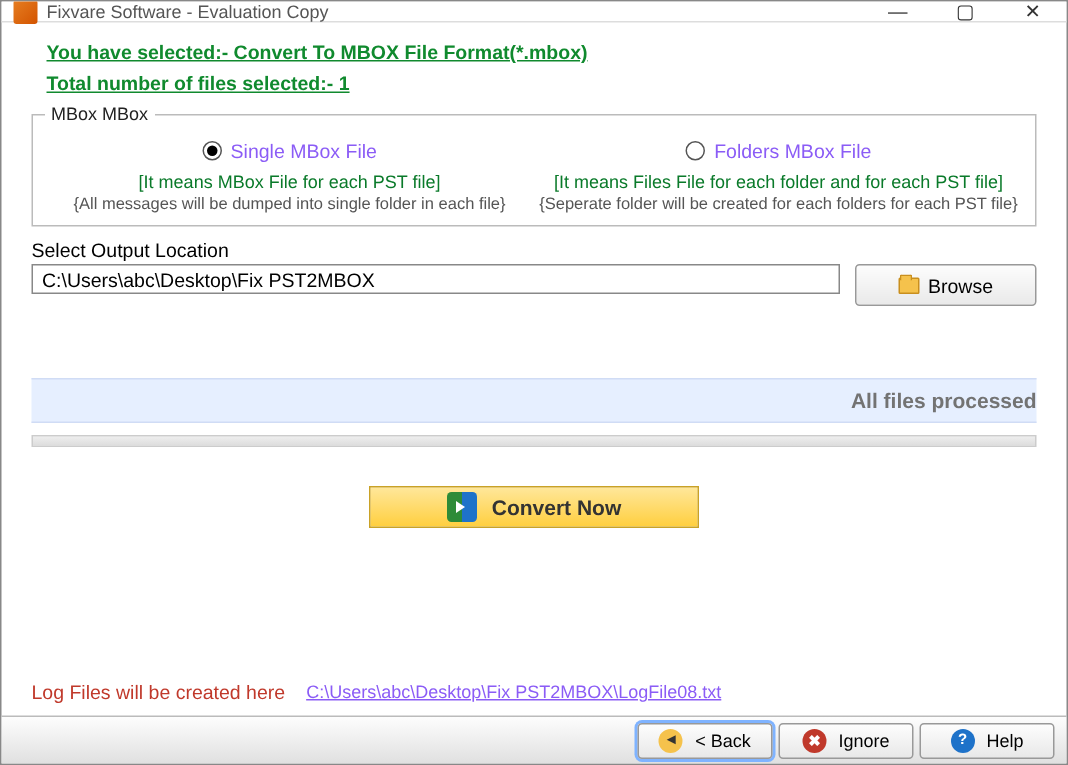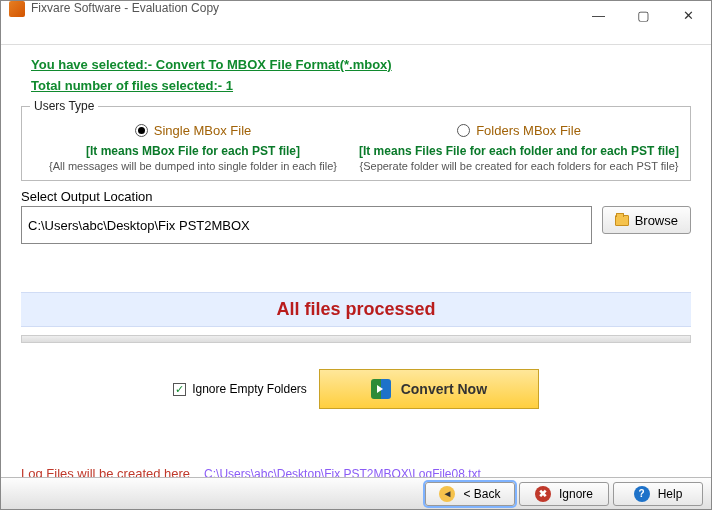--- a/index.html
+++ b/index.html
@@ -9,24 +9,25 @@
     font-size: 12px;
     background: #fff;
     width: 712px;
     height: 510px;
     border: 1px solid #888;
     position: relative;
     overflow: hidden;
   }
   
   .titlebar {
-    height: 44px;
+    height: 14px;
     background: #fff;
     border-bottom: 1px solid #ddd;
     display: flex;
+    align-items: center;
     padding: 0 0 0 8px;
   }
   .titlebar .icon {
     width: 16px; height: 16px;
     background: linear-gradient(135deg,#e67e22,#d35400);
     border-radius: 2px;
     margin-right: 6px;
   }
   .titlebar .title { flex: 1; color: #555; font-size: 12px; }
   .winbtns { display: flex; }
@@ -40,85 +41,85 @@
   .greenbold { color: #108a2e; font-weight: 700; font-size: 13px; margin: 6px 0 4px 10px; text-decoration: underline; }
   
   fieldset.mbox {
     border: 1px solid #bbb;
     margin: 6px 0 8px 0;
     padding: 10px 8px 8px 8px;
   }
   fieldset.mbox legend { color: #222; padding: 0 4px; font-size: 12px; }
   .radio-row { display: flex; }
   .radio-col { flex: 1; text-align: center; }
-  .radio-line { display: flex; align-items: center; justify-content: center; gap: 6px; font-size: 13px; color: #a16207; }
+  .radio-line { display: flex; align-items: center; justify-content: center; gap: 6px; font-size: 13px; color: #8b5cf6; }
   .radio-dot {
     width: 13px; height: 13px; border: 1px solid #555; border-radius: 50%;
     display: inline-flex; align-items: center; justify-content: center; background:#fff;
   }
   .radio-dot.checked::after {
     content: ""; width: 7px; height: 7px; background: #000; border-radius: 50%;
   }
-  .opt-desc-bold { color: #0a7a2a; font-weight: 700; font-size: 12px; margin-top: 6px; }
+  .opt-desc-bold { color: #0a7a2a; font-weight: 400; font-size: 12px; margin-top: 6px; }
   .opt-desc-note { color: #555; font-size: 11px; margin-top: 2px; }
   
   .sel-label { font-size: 13px; margin: 4px 0 2px 0; }
   .out-row { display: flex; gap: 10px; align-items: stretch; }
   .out-input {
-    flex: 1; height: 38px; border: 1px solid #888; padding: 2px 6px;
+    flex: 1; height: 20px; border: 1px solid #888; padding: 2px 6px;
     font-size: 13px; background: #fff;
   }
   .btn {
     height: 28px; border: 1px solid #999; background: linear-gradient(#fdfdfd,#e9e9e9);
     display: flex; align-items: center; justify-content: center; gap: 6px;
-    padding: 0 12px; font-size: 13px; border-radius: 3px;
+    padding: 0 28px; font-size: 13px; border-radius: 3px;
   }
   .btn .folder-icon {
     width: 14px; height: 11px; background: #f5c24c; border: 1px solid #c98f1e; border-radius: 1px; position: relative;
   }
   .btn .folder-icon::before { content:""; position:absolute; top:-3px; left:0; width:6px; height:3px; background:#f5c24c; border:1px solid #c98f1e; border-bottom:none; border-radius:1px 1px 0 0;}
   
   .processed {
     margin-top: 48px;
     background: #e6efff;
     border-top: 1px solid #d0dcf5;
     border-bottom: 1px solid #d0dcf5;
-    text-align: center;
-    font-size: 18px;
+    text-align: right;
+    font-size: 14px;
     font-weight: 700;
-    color: #b91c1c;
+    color: #737373;
     padding: 6px 0;
   }
   .thinbar { height: 8px; background: linear-gradient(#eee,#ddd); border:1px solid #ccc; margin-top: 8px; }
   
   .action-row {
     display: flex; align-items: center; justify-content: center; gap: 12px;
     margin-top: 26px;
   }
   .chk { display:flex; align-items:center; gap:6px; font-size:12px; }
   .chkbox { width:13px; height:13px; border:1px solid #555; background:#fff; display:flex; align-items:center; justify-content:center; }
   .chkbox.checked::after { content:"✓"; font-size:11px; color:#108a2e; line-height:1; }
   .convert-btn {
-    width: 220px; height: 40px;
+    width: 220px; height: 28px;
     background: linear-gradient(#ffe79a,#ffcf3f);
     border: 1px solid #c9a227;
     display:flex; align-items:center; justify-content:center; gap:10px;
     font-size: 14px; font-weight: 600; color:#333;
   }
   .convert-icon {
     width: 20px; height: 20px; border-radius:3px;
     background: linear-gradient(90deg,#2e8b38 50%,#1e72c9 50%);
     position: relative;
   }
   .convert-icon::after {
     content:""; position:absolute; left:6px; top:6px;
     border-left:6px solid #fff; border-top:4px solid transparent; border-bottom:4px solid transparent;
   }
   
-  .log-row { position:absolute; bottom: 28px; left: 20px; right:20px; display:flex; gap:14px; align-items:flex-end; }
+  .log-row { position:absolute; bottom: 40px; left: 20px; right:20px; display:flex; gap:14px; align-items:flex-start; }
   .log-label { color:#c0392b; font-size:13px; }
   .log-link { color:#8b5cf6; text-decoration: underline; font-size:12px; }
   
   .footer {
     position:absolute; bottom:0; left:0; right:0; height:32px;
     background: linear-gradient(#fdfdfd,#e0e0e0);
     border-top: 1px solid #bbb;
     display:flex; justify-content:flex-end; align-items:center; gap:4px; padding: 0 8px;
   }
   .fbtn {
@@ -148,21 +149,21 @@
     <div class="winbtn">▢</div>
     <div class="winbtn">✕</div>
   </div>
 </div>
 
 <div class="content">
   <div class="greenbold">You have selected:- Convert To MBOX File Format(*.mbox)</div>
   <div class="greenbold">Total number of files selected:- 1</div>
 
   <fieldset class="mbox">
-    <legend>Users Type</legend>
+    <legend>MBox MBox</legend>
     <div class="radio-row">
       <div class="radio-col">
         <div class="radio-line">
           <span class="radio-dot checked"></span>
           <span>Single MBox File</span>
         </div>
         <div class="opt-desc-bold">[It means MBox File for each PST file]</div>
         <div class="opt-desc-note">{All messages will be dumped into single folder in each file}</div>
       </div>
       <div class="radio-col">
@@ -182,24 +183,20 @@
     <div class="btn">
       <span class="folder-icon"></span>
       <span>Browse</span>
     </div>
   </div>
 
   <div class="processed">All files processed</div>
   <div class="thinbar"></div>
 
   <div class="action-row">
-    <label class="chk">
-      <span class="chkbox checked"></span>
-      <span>Ignore Empty Folders</span>
-    </label>
     <div class="convert-btn">
       <span class="convert-icon"></span>
       <span>Convert Now</span>
     </div>
   </div>
 </div>
 
 <div class="log-row">
   <span class="log-label">Log Files will be created here</span>
   <a class="log-link" href="#">C:\Users\abc\Desktop\Fix PST2MBOX\LogFile08.txt</a>

